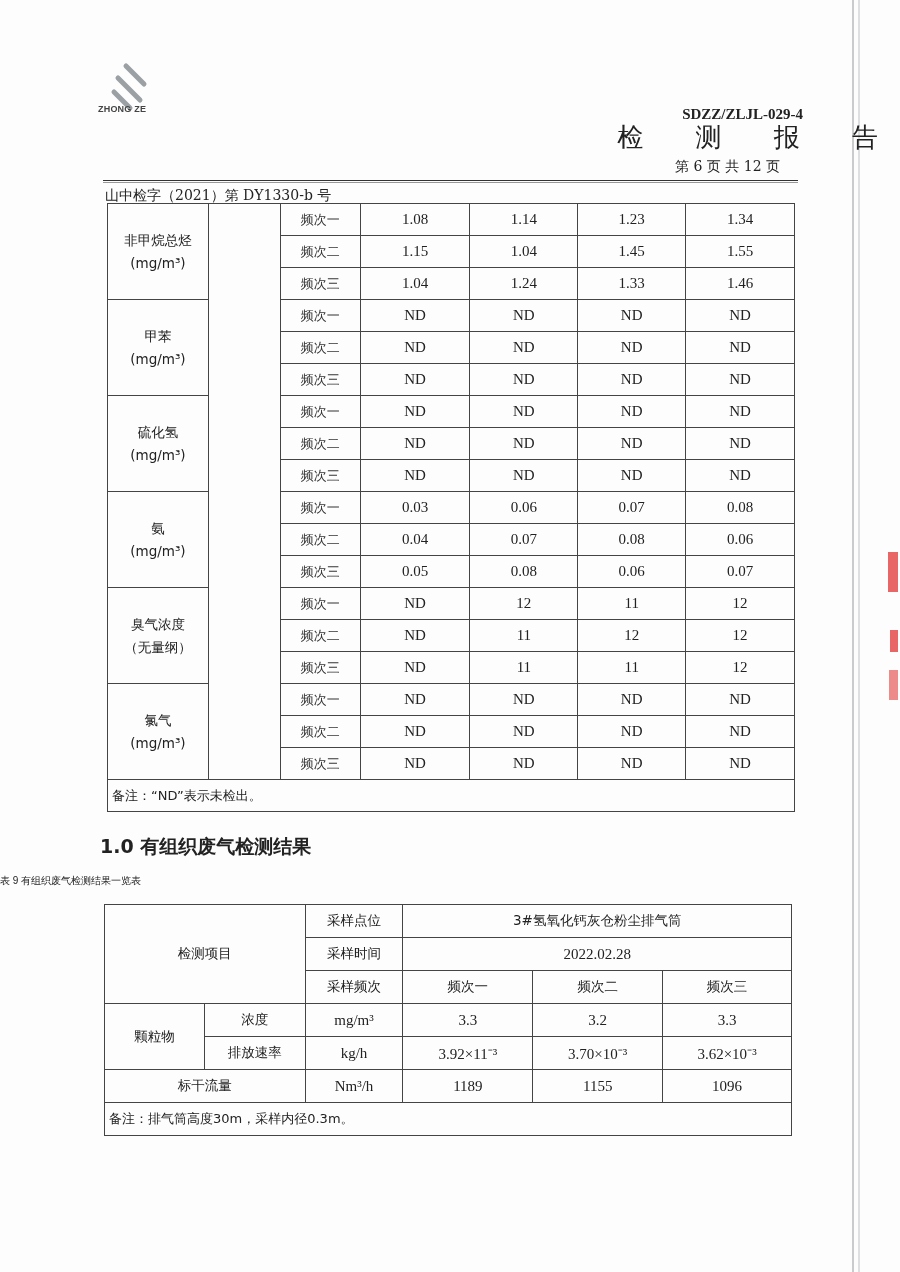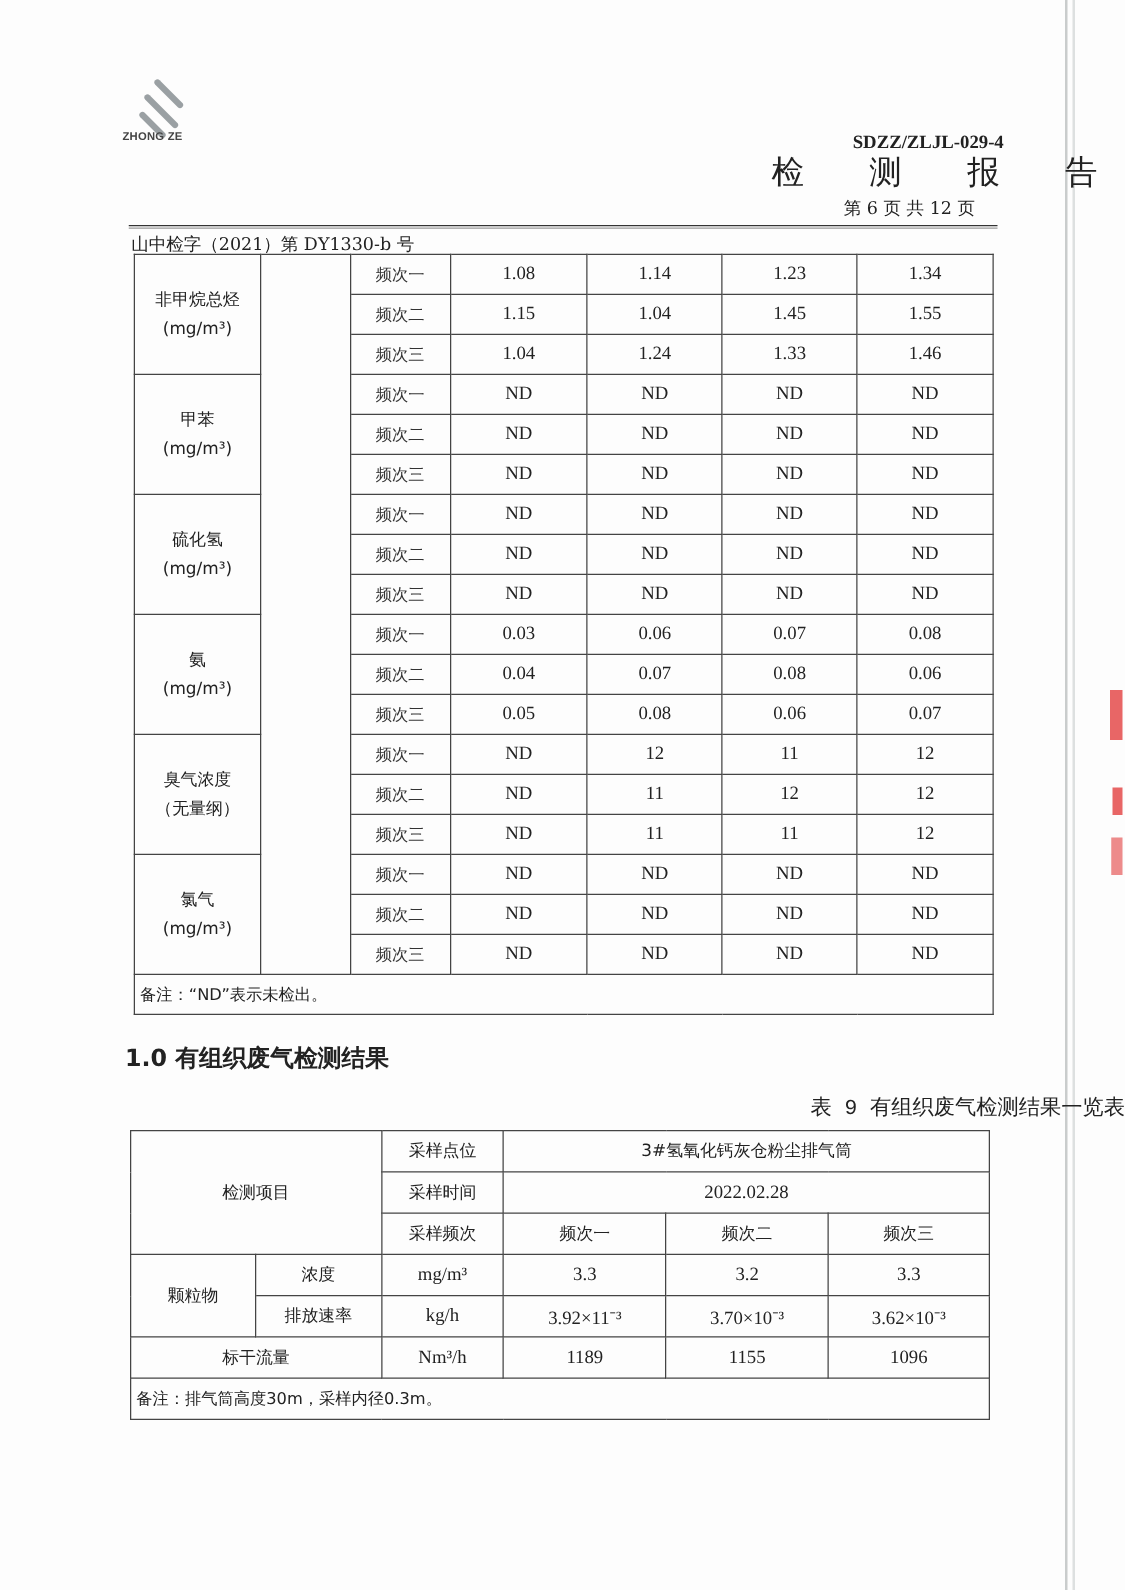--- a/index.html
+++ b/index.html
@@ -20,22 +20,22 @@
   table { border-collapse:collapse; position:absolute; font-size:14px; }
   td { border:1px solid #444; text-align:center; padding:0; color:#222; }
   .t1 { left:107px; top:203px; width:688px; }
   .t1 td { height:31px; }
   .param { font-family:"DejaVu Sans",sans-serif; font-size:13.5px; line-height:23px; }
   .freq { font-family:"DejaVu Sans",sans-serif; font-size:13px; color:#333; }
   .val { font-family:"Liberation Serif",serif; font-size:15px; }
   .note { text-align:left; padding-left:4px; font-family:"DejaVu Sans",sans-serif; font-size:13px; }
   .section-title { position:absolute; left:100px; top:834px; font-size:19px; font-weight:bold;
                    font-family:"DejaVu Sans",sans-serif; }
-  .table-caption { position:absolute; left:0; width:900px; text-align:right; top:874px; font-size:17px;
-                   font-family:Liberation Mono, monospace; }
+  .table-caption { position:absolute; left:0; width:900px; text-align:left; top:874px; font-size:10px;
+                   font-family:Liberation Sans, sans-serif; }
   .t2 { left:104px; top:904px; width:688px; }
   .t2 td { height:32px; }
   .t2 .lbl { font-family:"DejaVu Sans",sans-serif; font-size:13.5px; }
   .bold { font-weight:normal;margin-top:12px; }
   .red-mark { position:absolute; background:#e24040; }
 </style>
 </head>
 <body>
 
 <div class="edge-line" style="left:852px;"></div>

